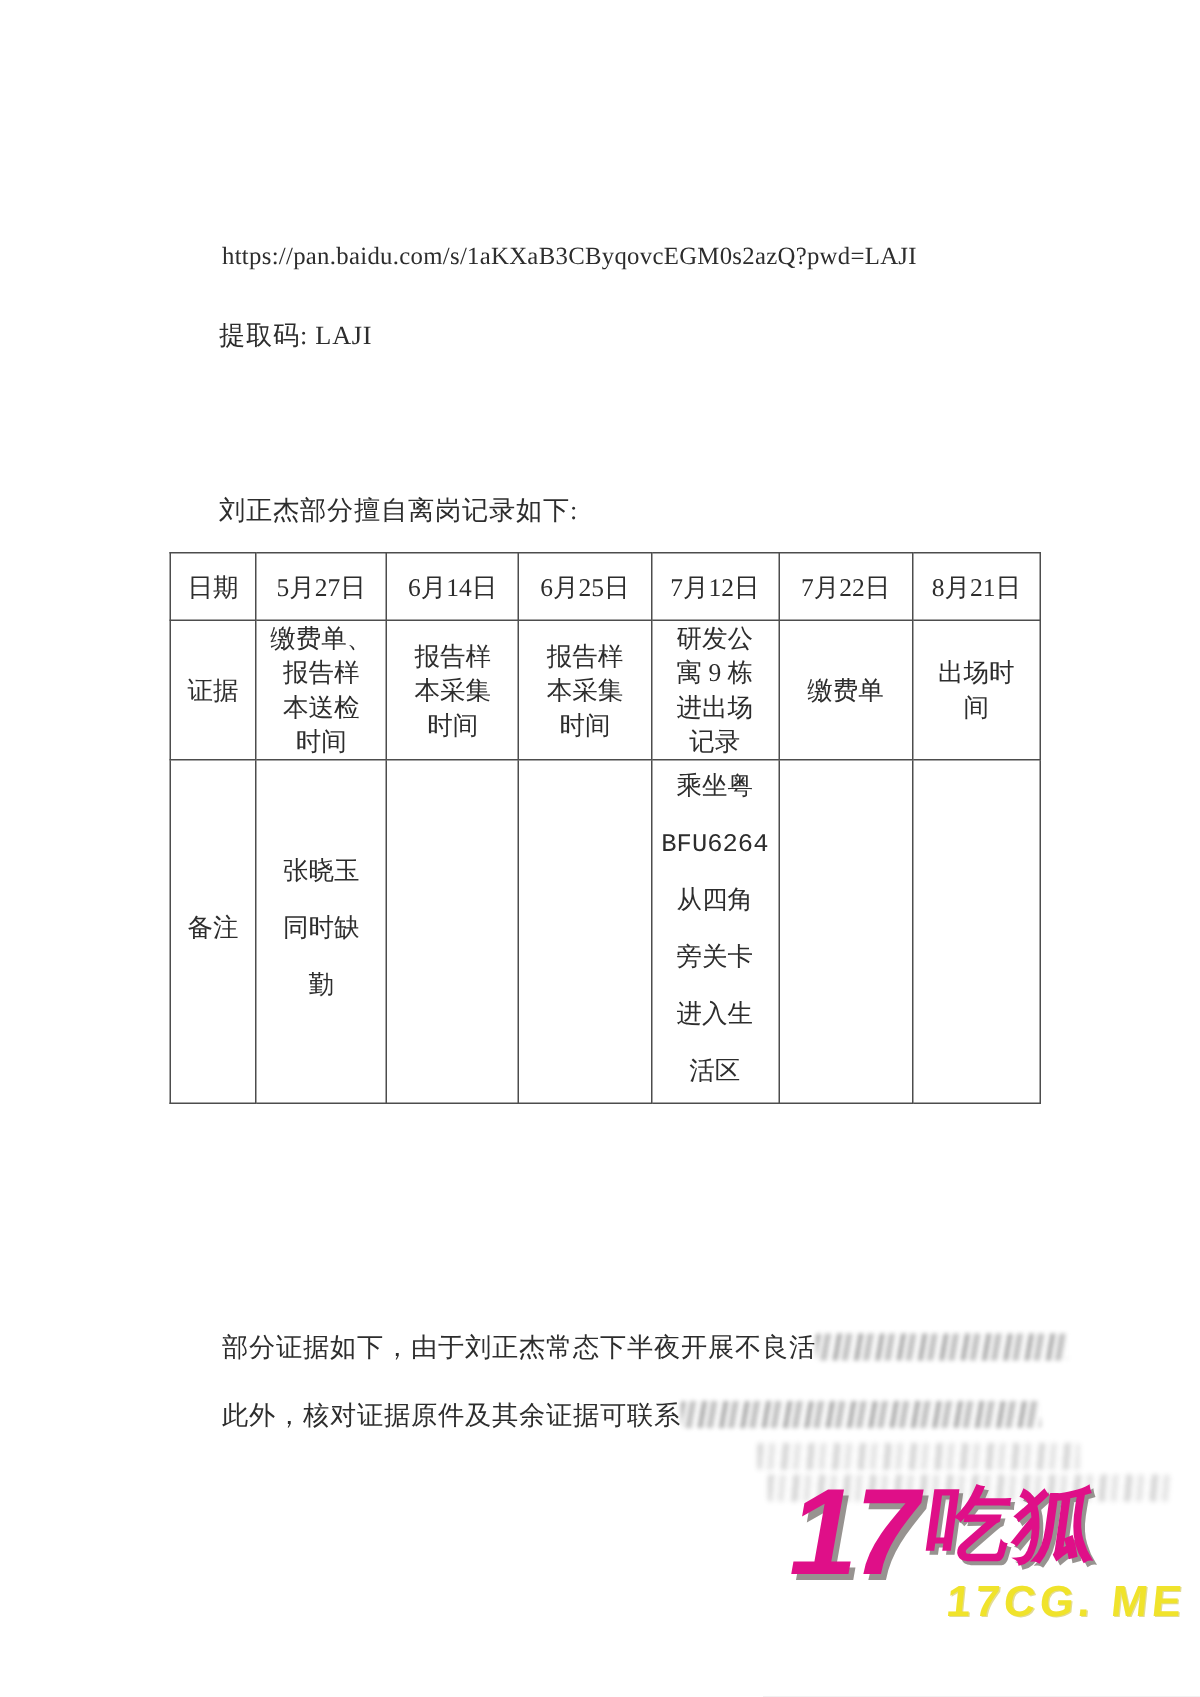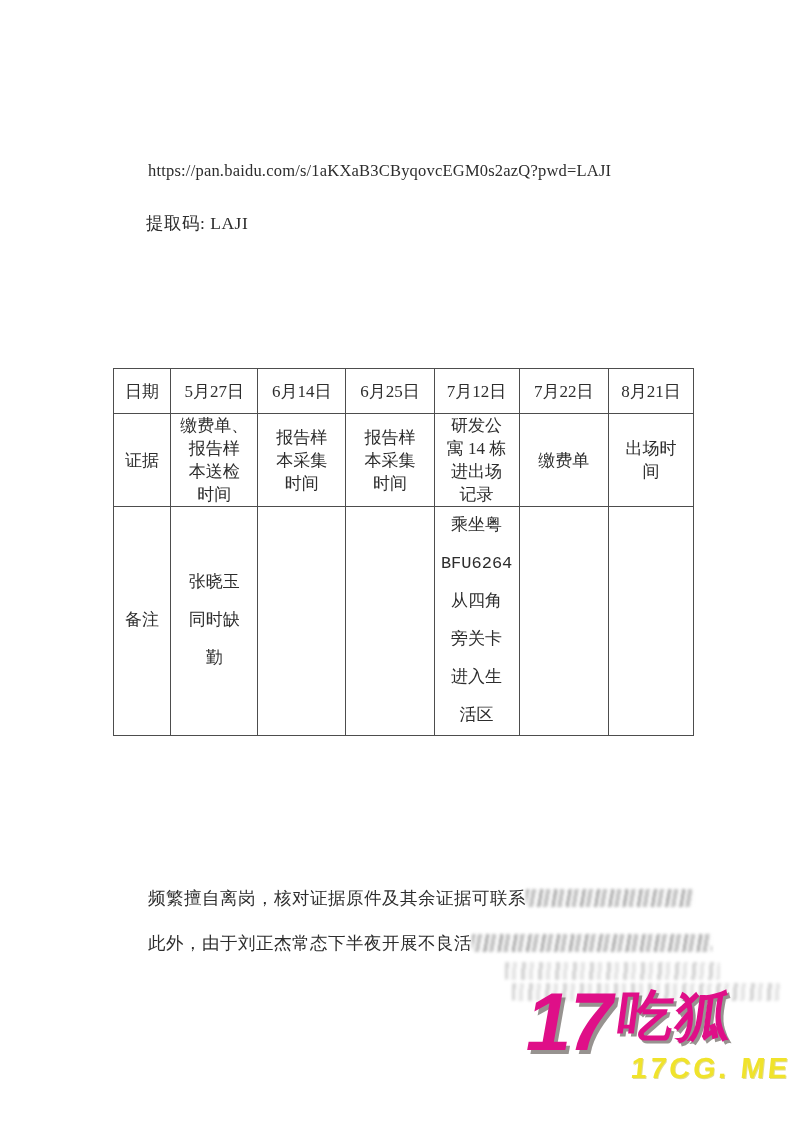--- a/index.html
+++ b/index.html
@@ -99,20 +99,21 @@
 <body>
 
 <div class="page">
 
 
   <div class="abs url-text" style="left:148px; top:161px;">https://pan.baidu.com/s/1aKXaB3CByqovcEGM0s2azQ?pwd=LAJI</div>
 
   <div class="abs body-text" style="left:146px; top:211px;">提取码: LAJI</div>
 
 
+  <div class="abs body-text" style="left:146px; top:328px;">刘正杰部分擅自离岗记录如下:</div>
 
   <table class="doc-table abs" style="left:113px; top:368px;">
     <colgroup>
       <col style="width:57px">
         <col style="width:87px">
         <col style="width:88px">
       <col style="width:88px">
         <col style="width:85px">
         <col style="width:89px">
         <col style="width:85px">
@@ -133,21 +134,21 @@
 报告样
 本送检
 时间</td>
           <td>报告样
 本采集
 时间</td>
           <td>报告样
 本采集
 时间</td>
           <td>研发公
-寓 14 栋
+寓 9 栋
 进出场
 记录</td>
           <td>缴费单</td>
           <td>出场时
 间</td>
         </tr>
         <tr>
           <td>备注</td>
           <td>张晓玉
 同时缺
@@ -160,25 +161,25 @@
 旁关卡
 进入生
 活区</td>
           <td></td>
           <td></td>
         </tr>
       </tbody>
   </table>
 
   <div class="abs body-text" style="left:148px; top:886px;">
-    <span>频繁擅自离岗，核对证据原件及其余证据可联系</span><span class="smudge" style="width:168px;"></span>
+    <span>部分证据如下，由于刘正杰常态下半夜开展不良活</span><span class="smudge" style="width:168px;"></span>
   </div>
 
   <div class="abs body-text" style="left:148px; top:931px;">
-    <span>此外，由于刘正杰常态下半夜开展不良活</span><span class="smudge" style="width:240px;"></span>
+    <span>此外，核对证据原件及其余证据可联系</span><span class="smudge" style="width:240px;"></span>
   </div>
 
 
   <div class="abs smudge-strip" style="left:505px; top:962px; width:215px;"></div>
   <div class="abs smudge-strip" style="left:512px; top:983px; width:268px;"></div>
 
   <div class="abs logo" style="left:527px; top:986px;">
     <div class="logo-row">
       <span class="logo-17">17</span>
       <span class="logo-cn">吃狐</span>

